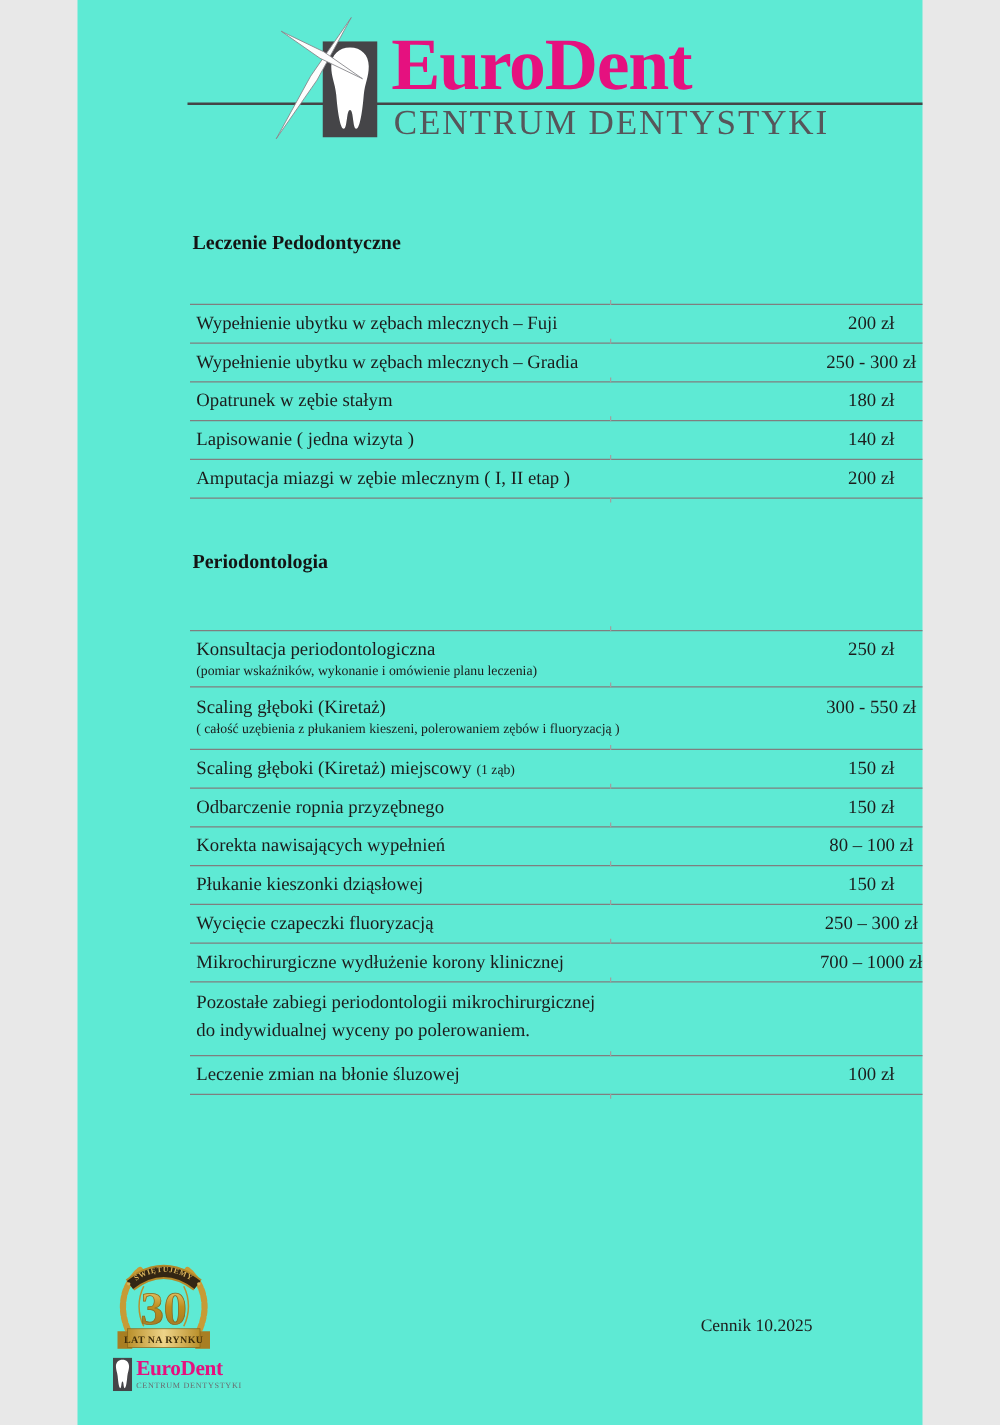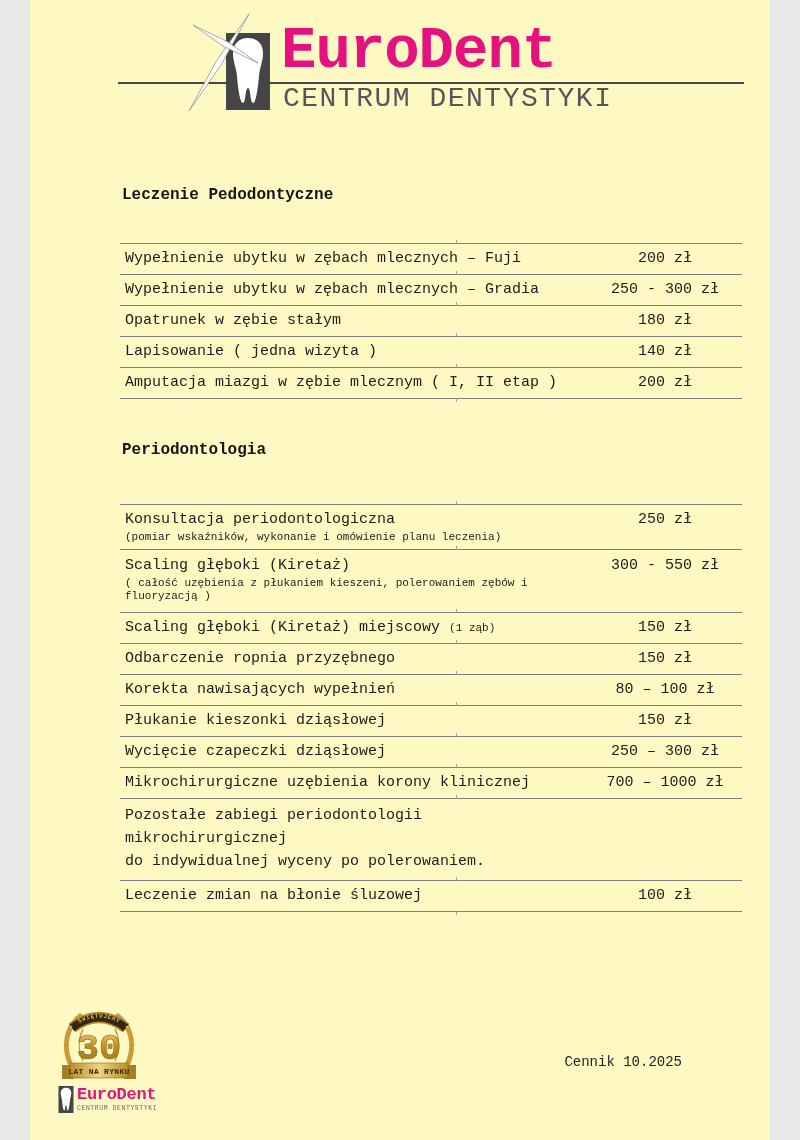--- a/index.html
+++ b/index.html
@@ -1,18 +1,18 @@
 <!DOCTYPE html>
 <html><head>
 <meta charset="utf-8">
 <style>
   html,body { margin:0; padding:0; background:#e8e8e8; }
   .page {
-    position:relative; width:740px; height:1140px; margin:0 auto;
-    background:#fef9c3; font-family:Liberation Mono, monospace;
+    position:relative; width:676px; height:1140px; margin:0 auto;
+    background:#5eead4; font-family:Liberation Serif, serif;
     color:#1c1c1c; overflow:hidden;
   }
   
   .header-art { position:absolute; left:0; top:0; width:800px; height:150px; }
   .brand {
     position:absolute; left:251px; top:22px; font-size:59px; font-weight:700;
     letter-spacing:-1px; color:#e5117f; line-height:1; white-space:nowrap;
   }
   .brand-tagline {
     position:absolute; left:253px; top:85px; font-size:28px; font-weight:400;
@@ -150,25 +150,25 @@
     </div>
     <div class="row single">
       <div class="cell-label">Korekta nawisających wypełnień</div>
       <div class="cell-price">80 – 100 zł</div>
     </div>
     <div class="row single">
       <div class="cell-label">Płukanie kieszonki dziąsłowej</div>
       <div class="cell-price">150 zł</div>
     </div>
     <div class="row single">
-      <div class="cell-label">Wycięcie czapeczki dziąsłowej</div>
+      <div class="cell-label">Wycięcie czapeczki fluoryzacją</div>
       <div class="cell-price">250 – 300 zł</div>
     </div>
     <div class="row single">
-      <div class="cell-label">Mikrochirurgiczne uzębienia korony klinicznej</div>
+      <div class="cell-label">Mikrochirurgiczne wydłużenie korony klinicznej</div>
       <div class="cell-price">700 – 1000 zł</div>
     </div>
     <div class="row multiline">
       <div class="cell-label">
         <span class="line">Pozostałe zabiegi periodontologii mikrochirurgicznej</span>
         <span class="line">do indywidualnej wyceny po polerowaniem.</span>
       </div>
       <div class="cell-price"></div>
     </div>
     <div class="row single">

